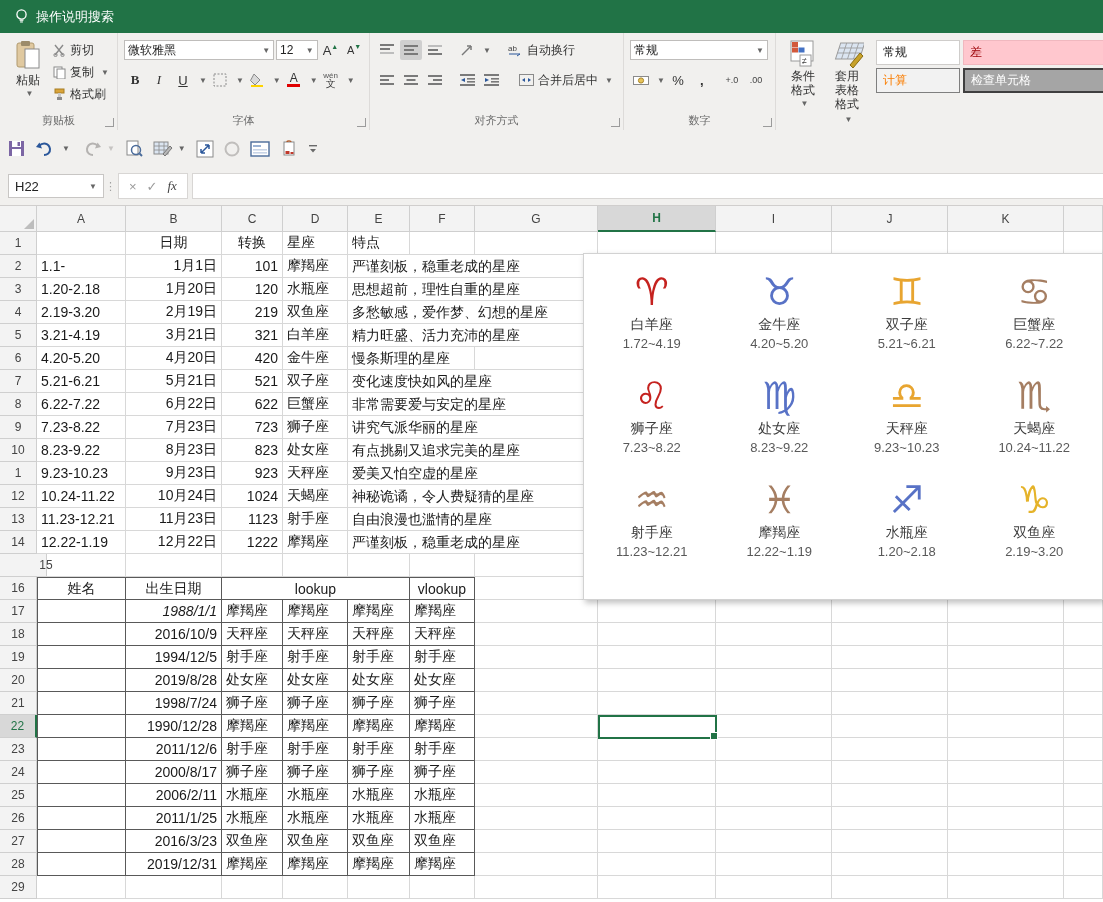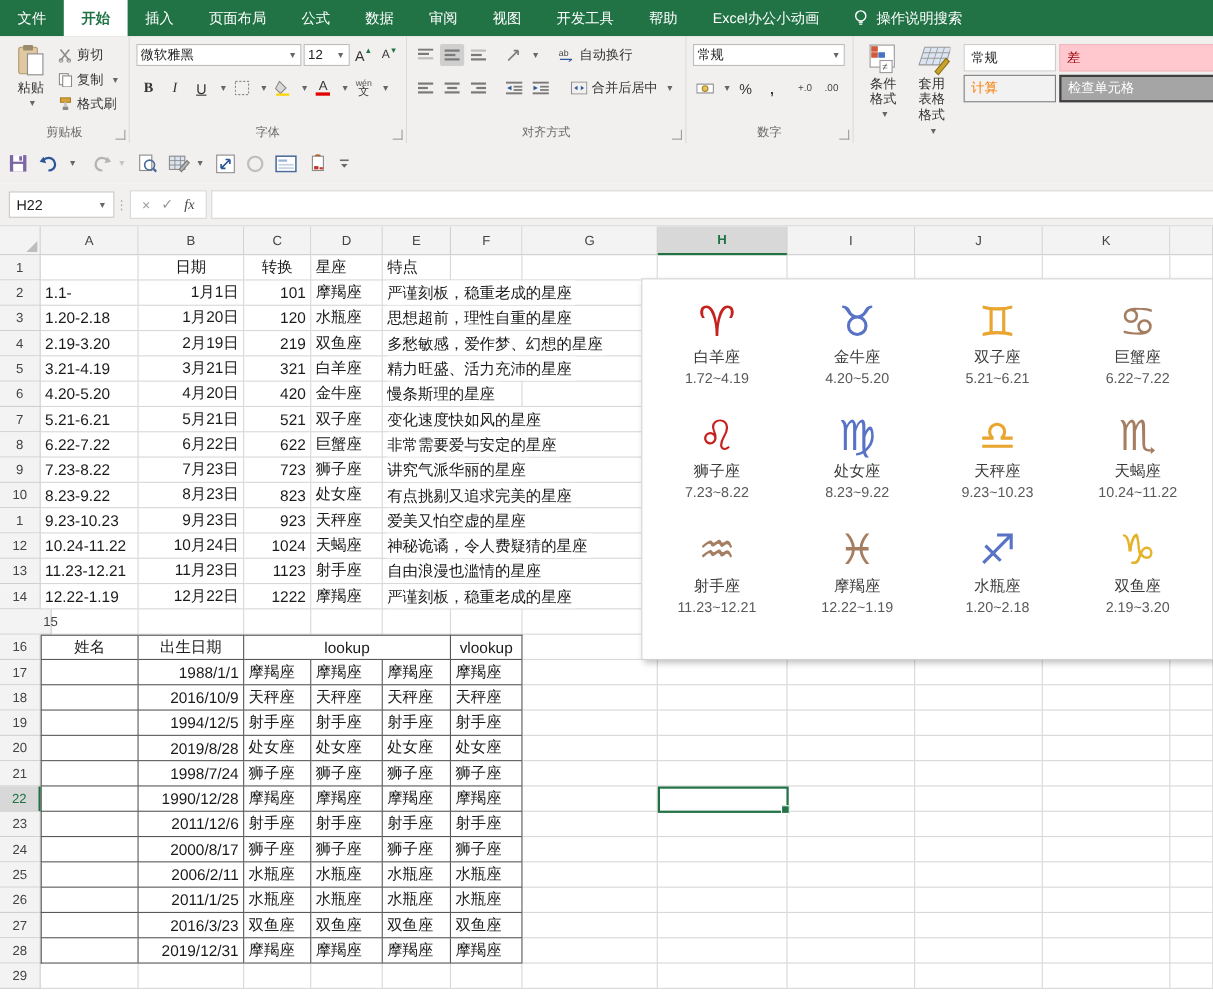--- a/index.html
+++ b/index.html
@@ -80,33 +80,20 @@
   .zdate{font-size:13px;color:#595959;margin-top:2px;}
 
   svg{display:block;}
 </style>
 </head>
 <body>
 
 <div class="app">
 
   <div class="tabbar">
-    <div style="display:flex">
-        <div class="tab">文件</div>
-        <div class="tab active">开始</div>
-        <div class="tab">插入</div>
-        <div class="tab">页面布局</div>
-        <div class="tab">公式</div>
-        <div class="tab">数据</div>
-        <div class="tab">审阅</div>
-        <div class="tab">视图</div>
-        <div class="tab">开发工具</div>
-        <div class="tab">帮助</div>
-        <div class="tab">Excel办公小动画</div>
-      </div>
     <div class="tab-search">
       <span class="ico">
         <svg width="15" height="17" viewBox="0 0 15 17">
             <circle cx="7.5" cy="6.5" r="4.6" fill="none" stroke="#fff" stroke-width="1.3"></circle>
             <rect x="5.6" y="11.6" width="3.8" height="1.2" fill="#fff"></rect>
             <rect x="6.1" y="13.4" width="2.8" height="1.1" fill="#fff"></rect>
           </svg>
       </span>
       <span>操作说明搜索</span>
     </div>
@@ -745,21 +732,21 @@
         <div class="cell bordered bT center" style="grid-area: 17 / 4 / auto / span 3;">lookup</div>
         <div class="cell bordered bT center" style="grid-area: 17 / 7;">vlookup</div>
         <div class="cell" style="grid-area: 17 / 8;"></div>
         <div class="cell" style="grid-area: 17 / 9;"></div>
         <div class="cell" style="grid-area: 17 / 10;"></div>
         <div class="cell" style="grid-area: 17 / 11;"></div>
         <div class="cell" style="grid-area: 17 / 12;"></div>
         <div class="cell" style="grid-area: 17 / 13;"></div>
         <div class="rhdr" style="grid-area: 18 / 1;">17</div>
         <div class="cell bordered bL" style="grid-area: 18 / 2;"></div>
-        <div class="cell bordered right" style="grid-area: 18 / 3;">1988/1/1</div>
+        <div class="cell bordered right" style="grid-area: 18 / 3; font-style: italic;">1988/1/1</div>
         <div class="cell bordered" style="grid-area: 18 / 4;">摩羯座</div>
         <div class="cell bordered" style="grid-area: 18 / 5;">摩羯座</div>
         <div class="cell bordered" style="grid-area: 18 / 6;">摩羯座</div>
         <div class="cell bordered" style="grid-area: 18 / 7;">摩羯座</div>
         <div class="cell" style="grid-area: 18 / 8;"></div>
         <div class="cell" style="grid-area: 18 / 9;"></div>
         <div class="cell" style="grid-area: 18 / 10;"></div>
         <div class="cell" style="grid-area: 18 / 11;"></div>
         <div class="cell" style="grid-area: 18 / 12;"></div>
         <div class="cell" style="grid-area: 18 / 13;"></div>

